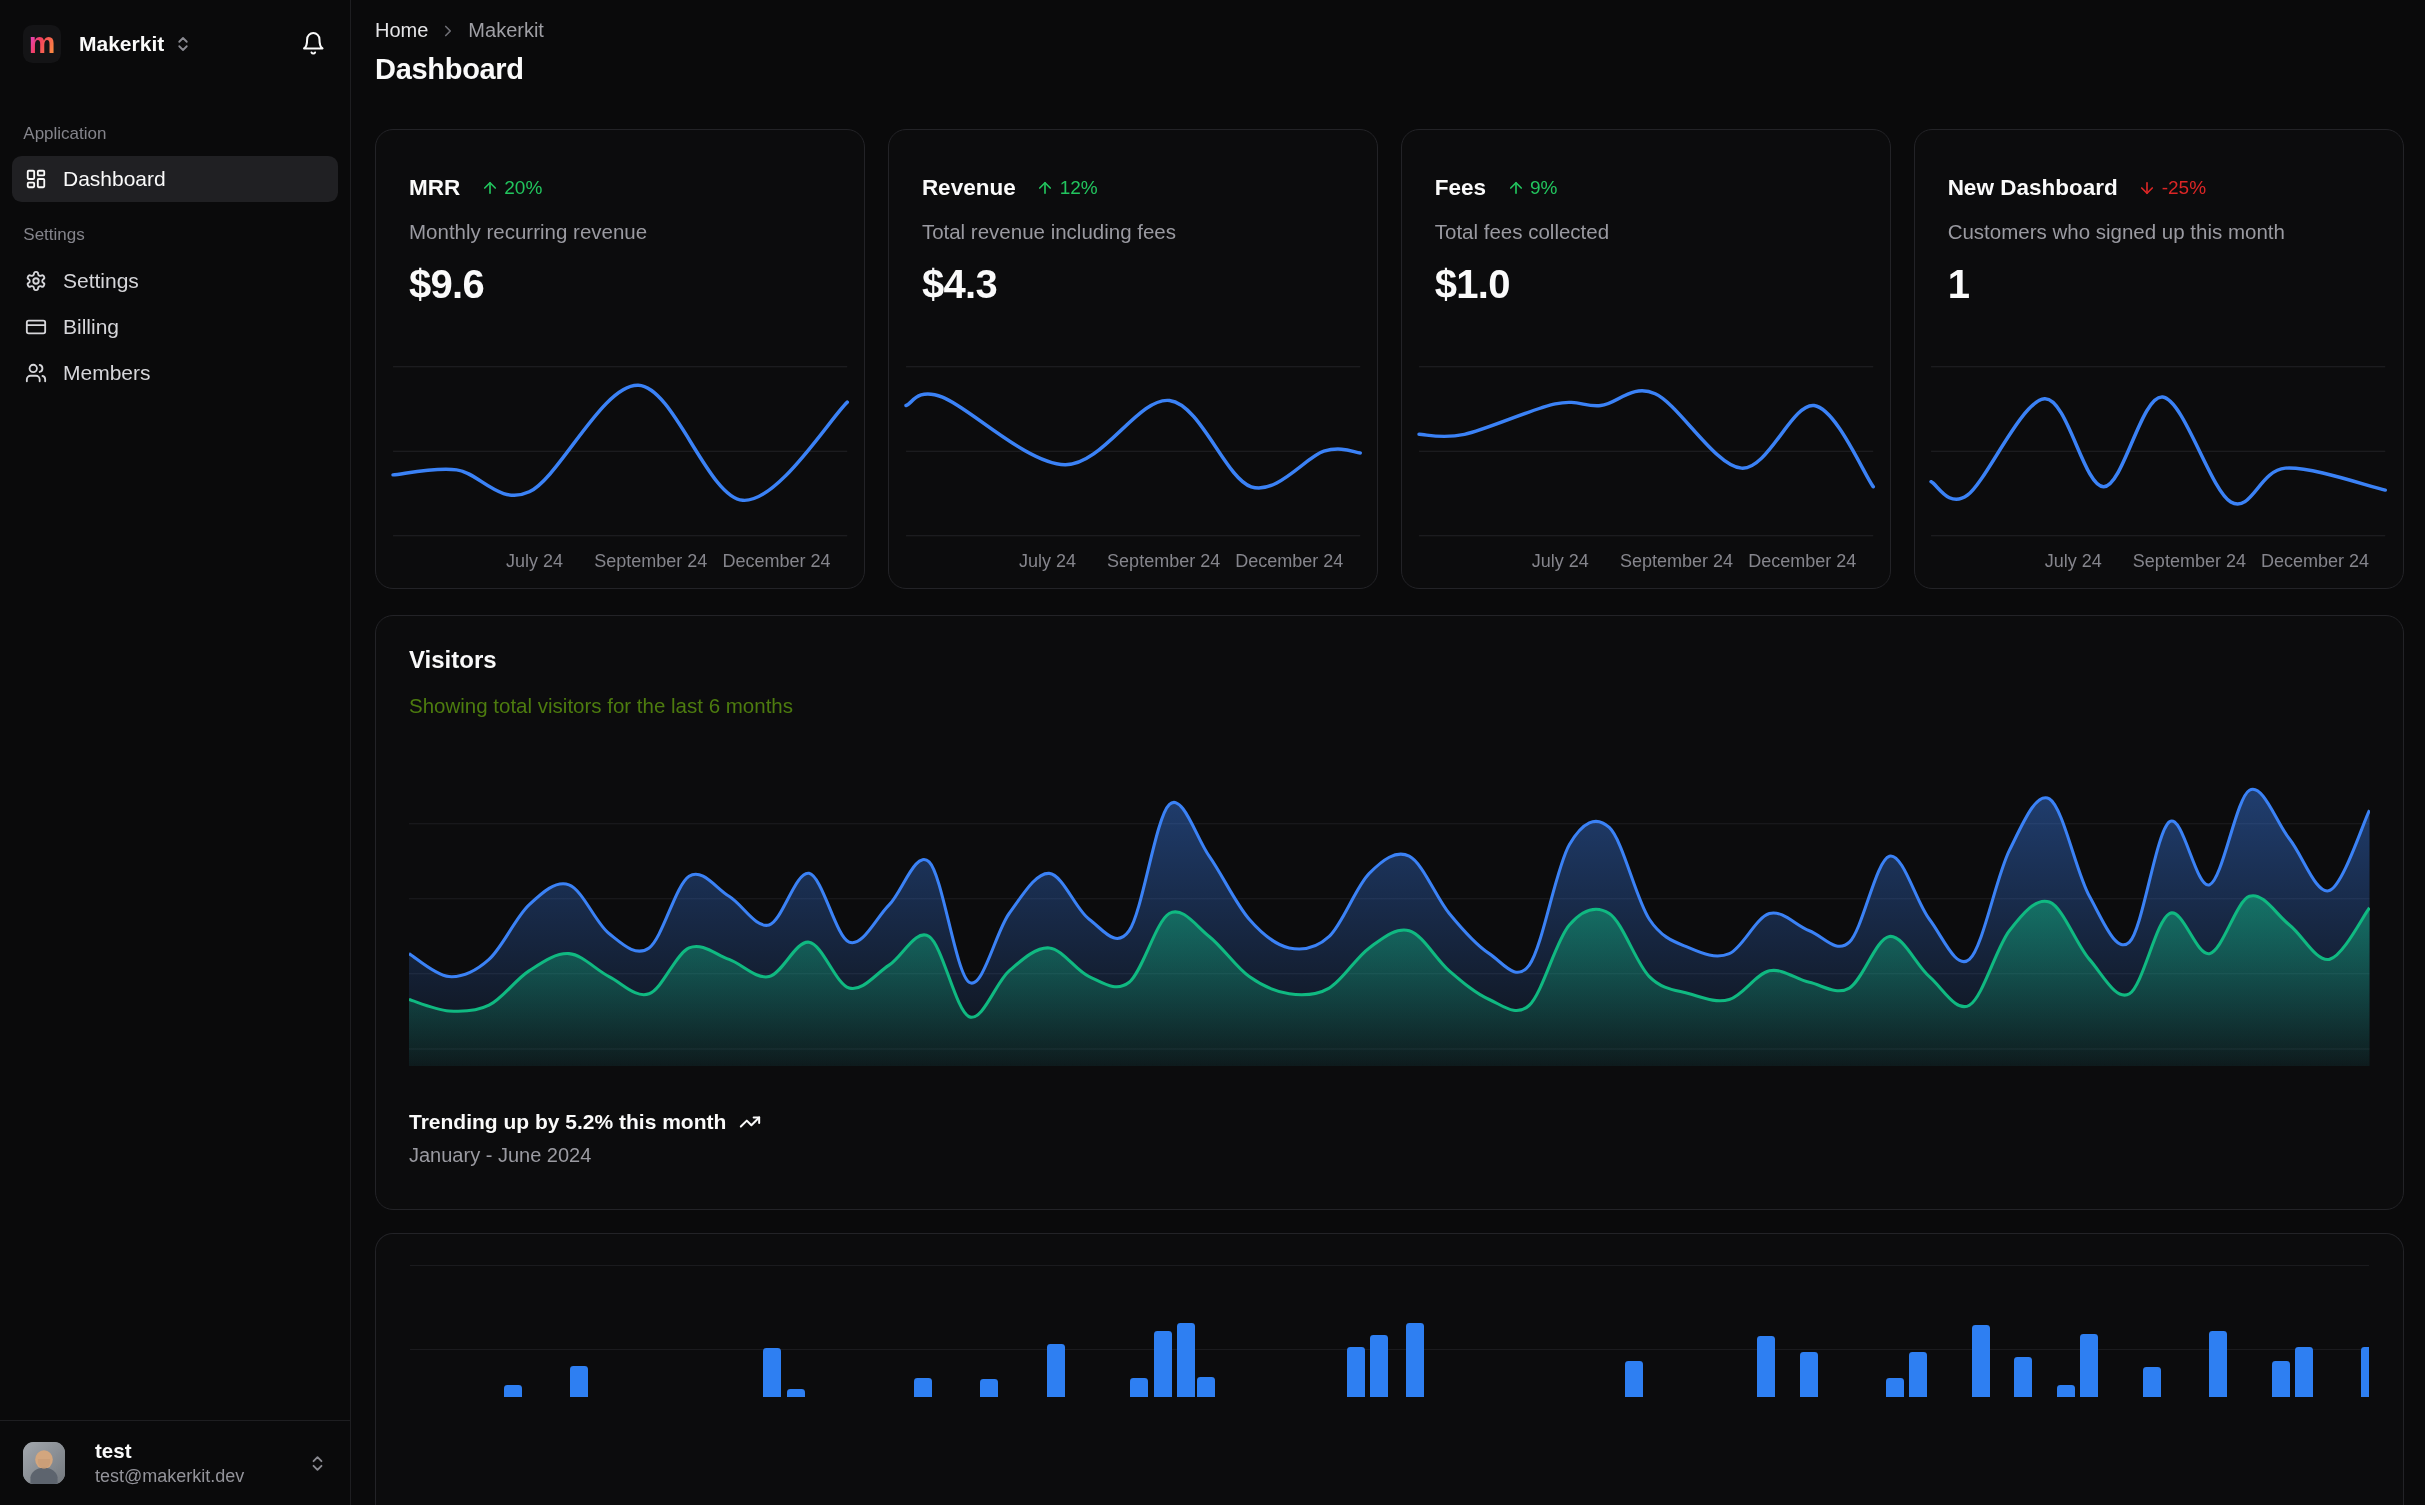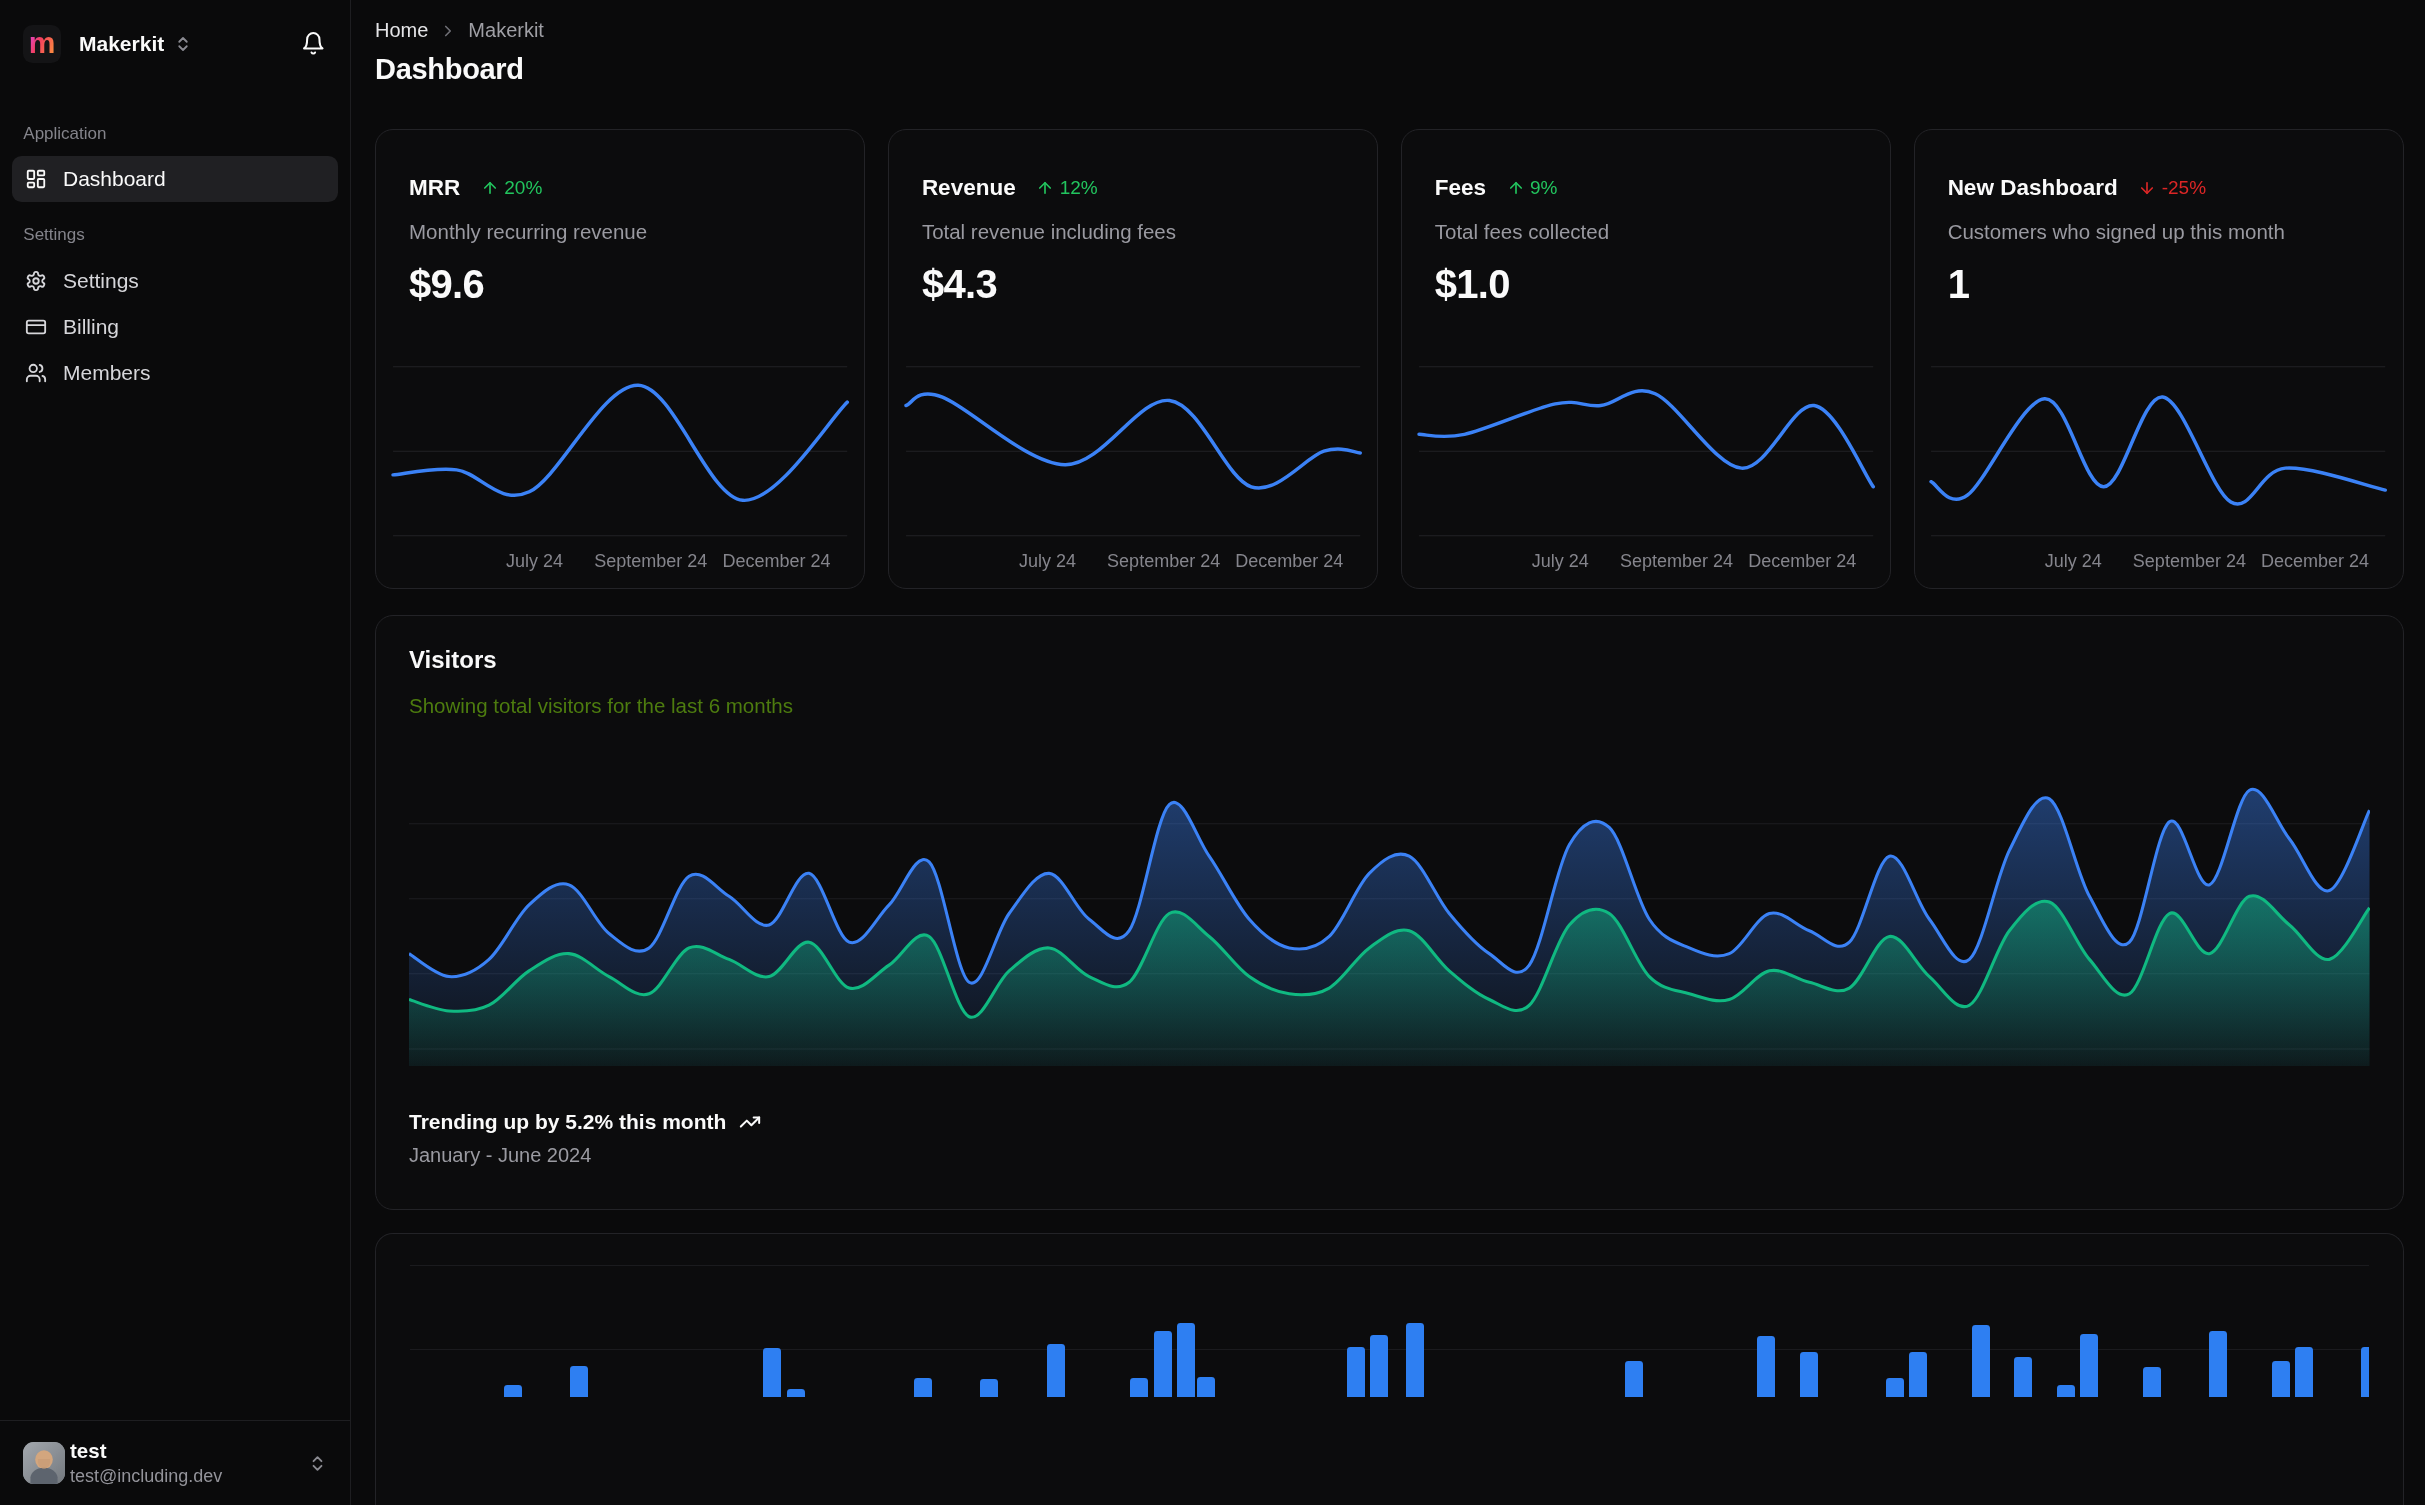--- a/index.html
+++ b/index.html
@@ -36,21 +36,21 @@
     display:flex; align-items:center; gap:16.4px; height:46px; padding:0 12.3px;
     border-radius:9.6px; color:#d6d6da; font-size:21px; cursor:pointer;
   }
   .sb-item.active { background:#202023; color:#fafafa; }
   .sb-item .ic { display:flex; color:inherit; }
   .sb-spacer { flex:1; }
   .sb-user {
     border-top:1.4px solid #1e1e21; padding:18px 23px; display:flex; align-items:center;
   }
   .avatar { width:42px; height:42px; border-radius:11px; overflow:hidden; flex:0 0 auto; }
-  .user-meta { margin-left:5px; }
+  .user-meta { margin-left:30px; }
   .user-name { font-size:20.5px; font-weight:600; color:#fafafa; }
   .user-email { font-size:18px; color:#93939a; margin-top:2.7px; }
   .sb-user .updown { margin-left:auto; }
 
   
   .main { position:absolute; left:352px; top:0; width:2074px; height:1505px; padding:19px 22.5px 0 23px; }
   .breadcrumb { display:flex; align-items:center; gap:11px; font-size:20px; }
   .bc-home { color:#e4e4e7; }
   .bc-sep { color:#6f6f76; display:flex; }
   .bc-current { color:#9f9fa5; }
@@ -202,21 +202,21 @@
                 <stop offset="1" stop-color="#73787e"></stop>
               </linearGradient>
             </defs>
             <ellipse cx="31" cy="26" rx="13" ry="14" fill="#d3a67e"></ellipse>
             <path d="M31 38c-12 0-19 7-20 14v10h40V52c-1-7-8-14-20-14z" fill="#5d646e"></path>
             <path d="M22 31c2 6 6 9 9 9s7-3 9-9v-6H22z" fill="#c79a74" opacity="0.6"></path>
           </svg>
       </span>
       <span class="user-meta">
         <div class="user-name">test</div>
-        <div class="user-email">test@including.dev</div>
+        <div class="user-email">test@makerkit.dev</div>
       </span>
       <span class="updown">
         <svg class="icon" width="19" height="19" viewBox="0 0 24 24" fill="none" stroke="currentColor" stroke-width="2.4" stroke-linecap="round" stroke-linejoin="round">
             <path d="m7 15 5 5 5-5"></path>
             <path d="m7 9 5-5 5 5"></path>
           </svg>
       </span>
     </div>
   </aside>
 

